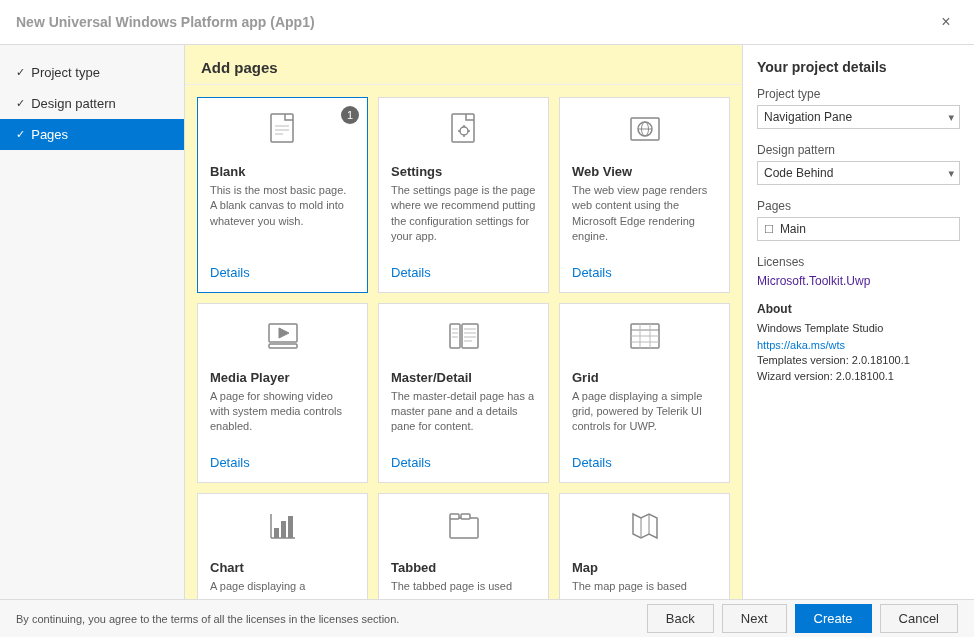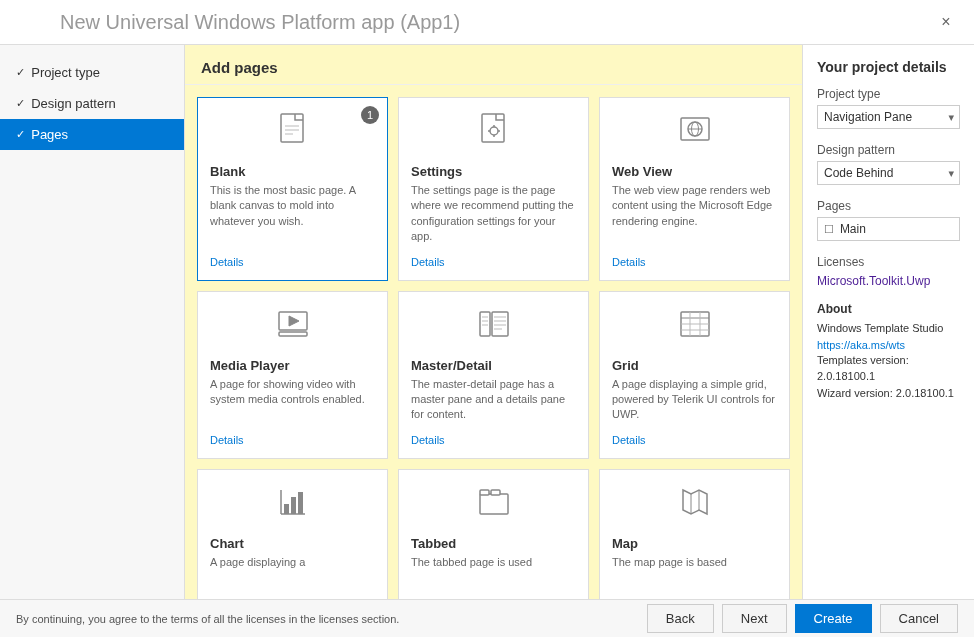--- a/index.html
+++ b/index.html
@@ -15,24 +15,23 @@
     }
     .title-bar {
       background: #fff;
       border-bottom: 1px solid #ddd;
       padding: 10px 16px;
       display: flex;
       align-items: center;
       justify-content: space-between;
     }
     .title-bar h1 {
-      font-size: 20px;
-      font-weight: 400;
-      color: #333;
-      margin-left: 44px;
+      font-size: 14px;
+      font-weight: 700;
+      color: #333;
     }
     .title-bar h1 span {
       color: #999;
     }
     .close-btn {
       width: 24px;
       height: 24px;
       display: flex;
       align-items: center;
       justify-content: center;
@@ -118,23 +117,23 @@
       color: #333;
       margin-bottom: 4px;
     }
     .page-card-desc {
       font-size: 11px;
       color: #666;
       flex: 1;
       line-height: 1.4;
     }
     .page-card-details {
-      font-size: 11px;
+      font-size: 13px;
       color: #0078d4;
-      margin-top: 11px;
+      margin-top: 20px;
       cursor: pointer;
     }
     .badge {
       position: absolute;
       top: 8px;
       right: 8px;
       background: #666;
       color: #fff;
       border-radius: 50%;
       width: 18px;
@@ -143,21 +142,21 @@
       display: flex;
       align-items: center;
       justify-content: center;
     }
     
     .pages-grid-container::-webkit-scrollbar { width: 8px; }
     .pages-grid-container::-webkit-scrollbar-track { background: #f1f1f1; }
     .pages-grid-container::-webkit-scrollbar-thumb { background: #ccc; }
     
     .right-panel {
-      width: 172px;
+      width: 232px;
       border-left: 1px solid #ddd;
       background: #fff;
       padding: 14px 14px;
       overflow-y: auto;
     }
     .right-panel h2 {
       font-size: 14px;
       font-weight: 600;
       color: #333;
       margin-bottom: 12px;

